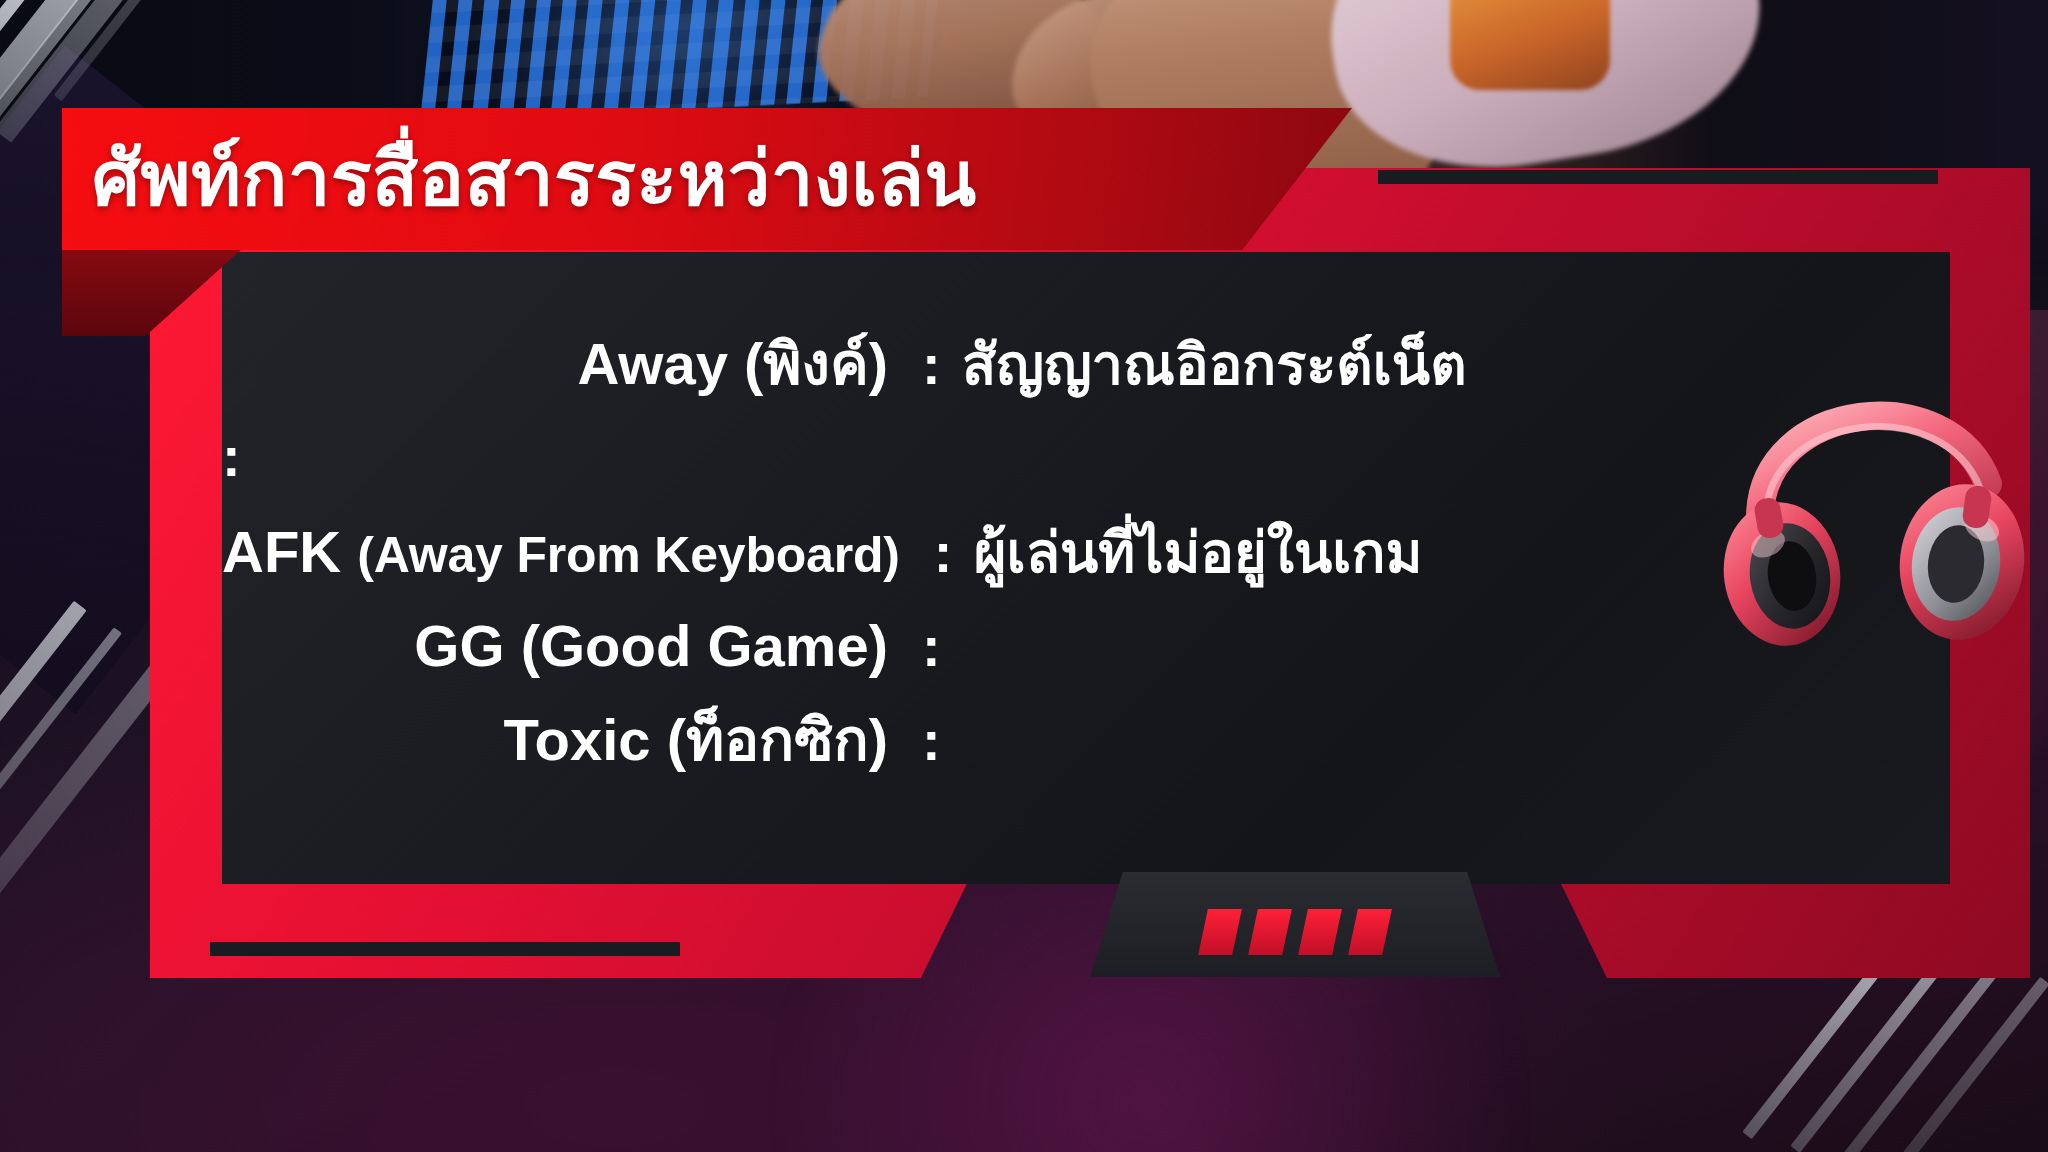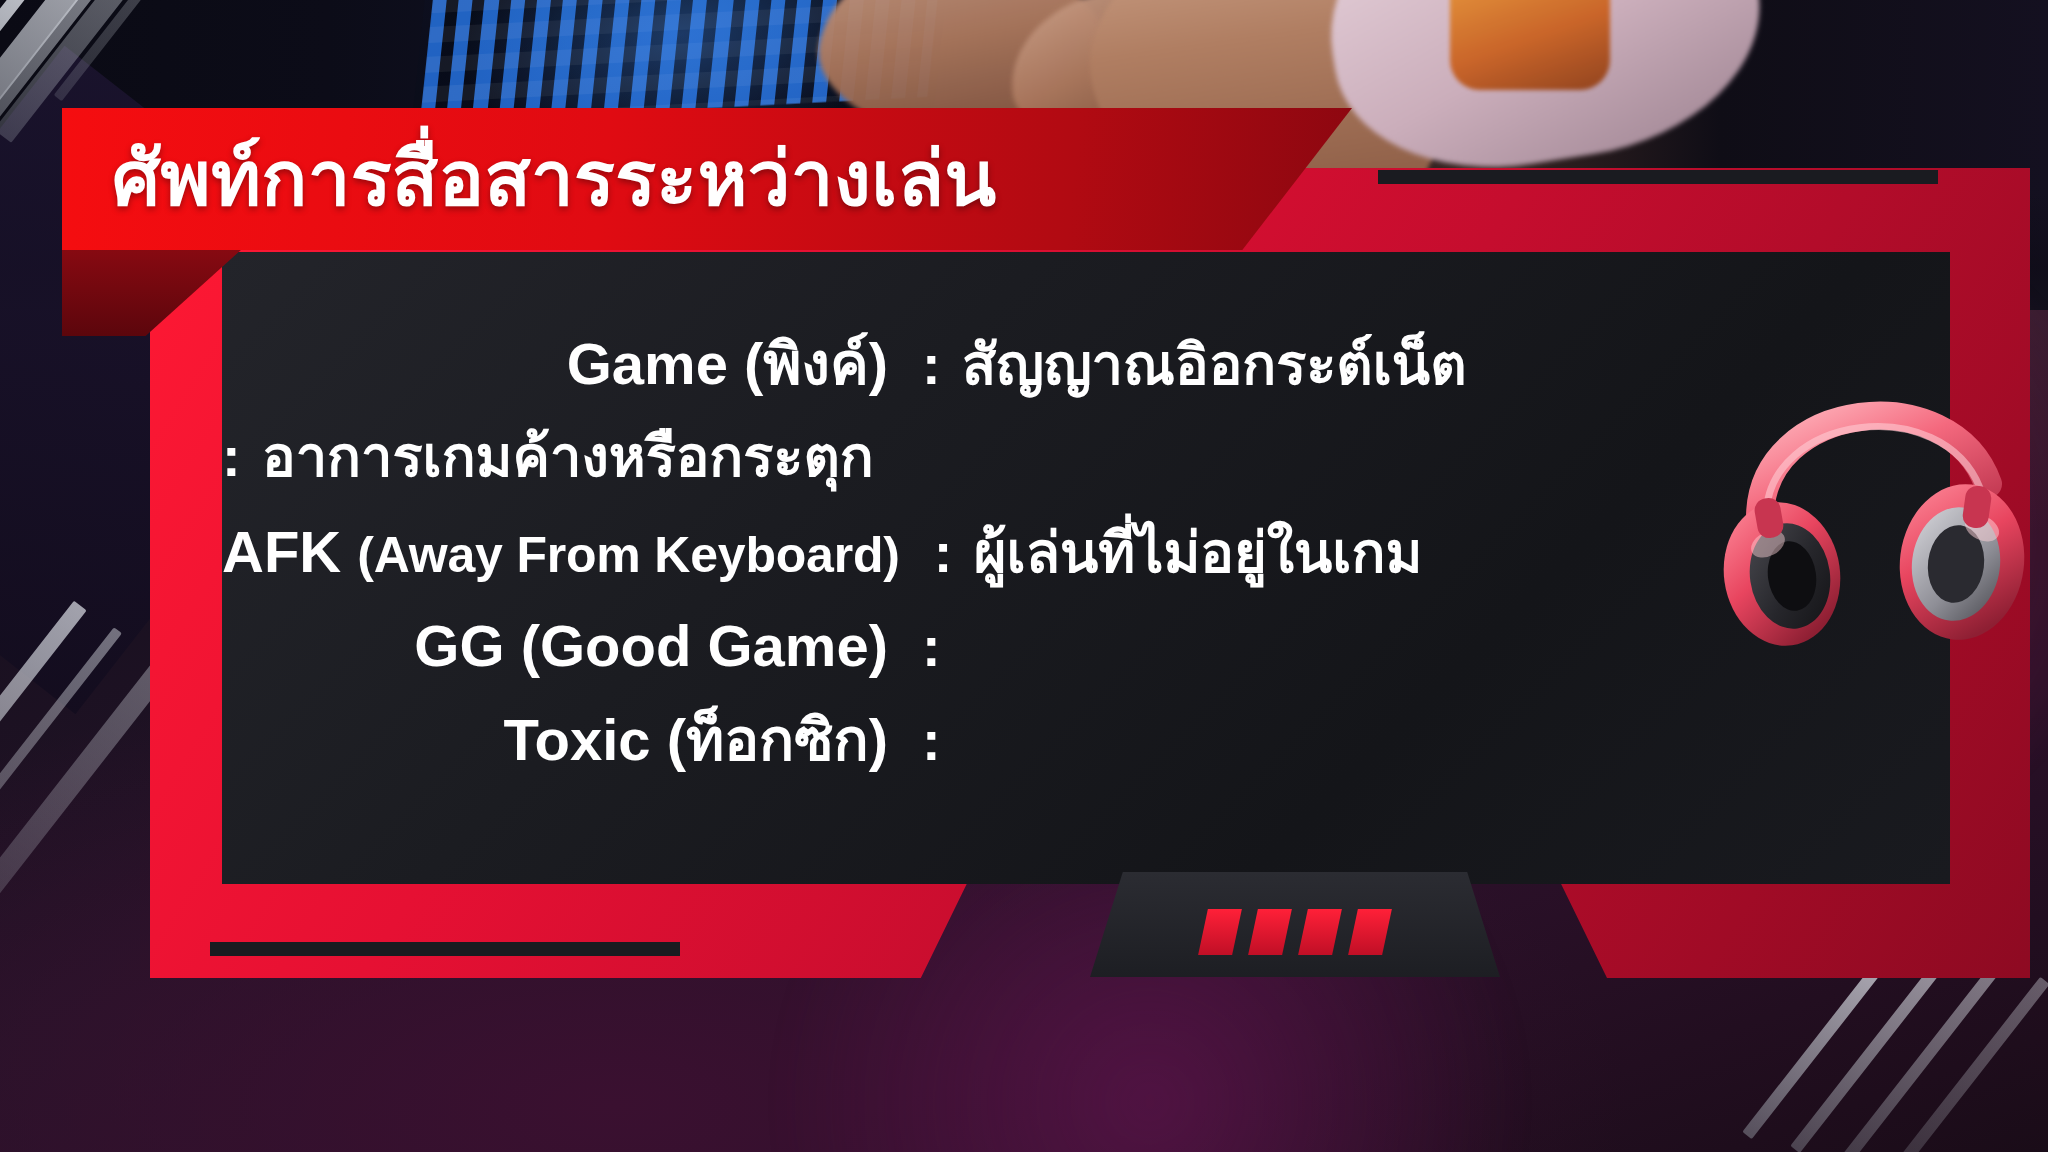--- a/index.html
+++ b/index.html
@@ -172,21 +172,21 @@
     background: linear-gradient(180deg, #8c0a12 0%, #5c060c 100%);
     clip-path: polygon(0 0, 100% 0, 44% 100%, 0 100%);
     z-index: 5;
   }
   .title-text {
     color: #ffffff;
     font-size: 76px;
     font-weight: 700;
     letter-spacing: .3px;
     line-height: 1;
-    padding-left: 50px;
+    padding-left: 30px;
     white-space: nowrap;
     text-shadow: 0 3px 6px rgba(0,0,0,.35);
   }
 
   
   .frame-outer {
     position: absolute;
     left: 150px; top: 168px;
     width: 1880px; height: 810px;
     background: linear-gradient(122deg, #ff1933 0%, #e61033 30%, #c50d2e 58%, #8e0a22 100%);
@@ -343,28 +343,27 @@
   </div>
 
   <div class="title-shadow"></div>
   <div class="title-banner">
     <div class="title-text">ศัพท์การสื่อสารระหว่างเล่น</div>
   </div>
 
   <div class="content">
 
     <div class="row">
-      <div class="term"><span>Game (พิงค์)</span></div>
+      <div class="term"><span>Away (พิงค์)</span></div>
       <div class="colon">:</div>
       <div class="meaning">สัญญาณอิอกระต์เน็ต</div>
     </div>
 
     <div class="row">
       <div class="colon">:</div>
-      <div class="meaning">อาการเกมค้างหรือกระตุก</div>
     </div>
 
     <div class="row">
       <div class="term"><span>AFK</span> <span class="term-sub">(Away From Keyboard)</span></div>
       <div class="colon">:</div>
       <div class="meaning">ผู้เล่นที่ไม่อยู่ในเกม</div>
     </div>
 
     <div class="row">
       <div class="term"><span>GG (Good Game)</span></div>

